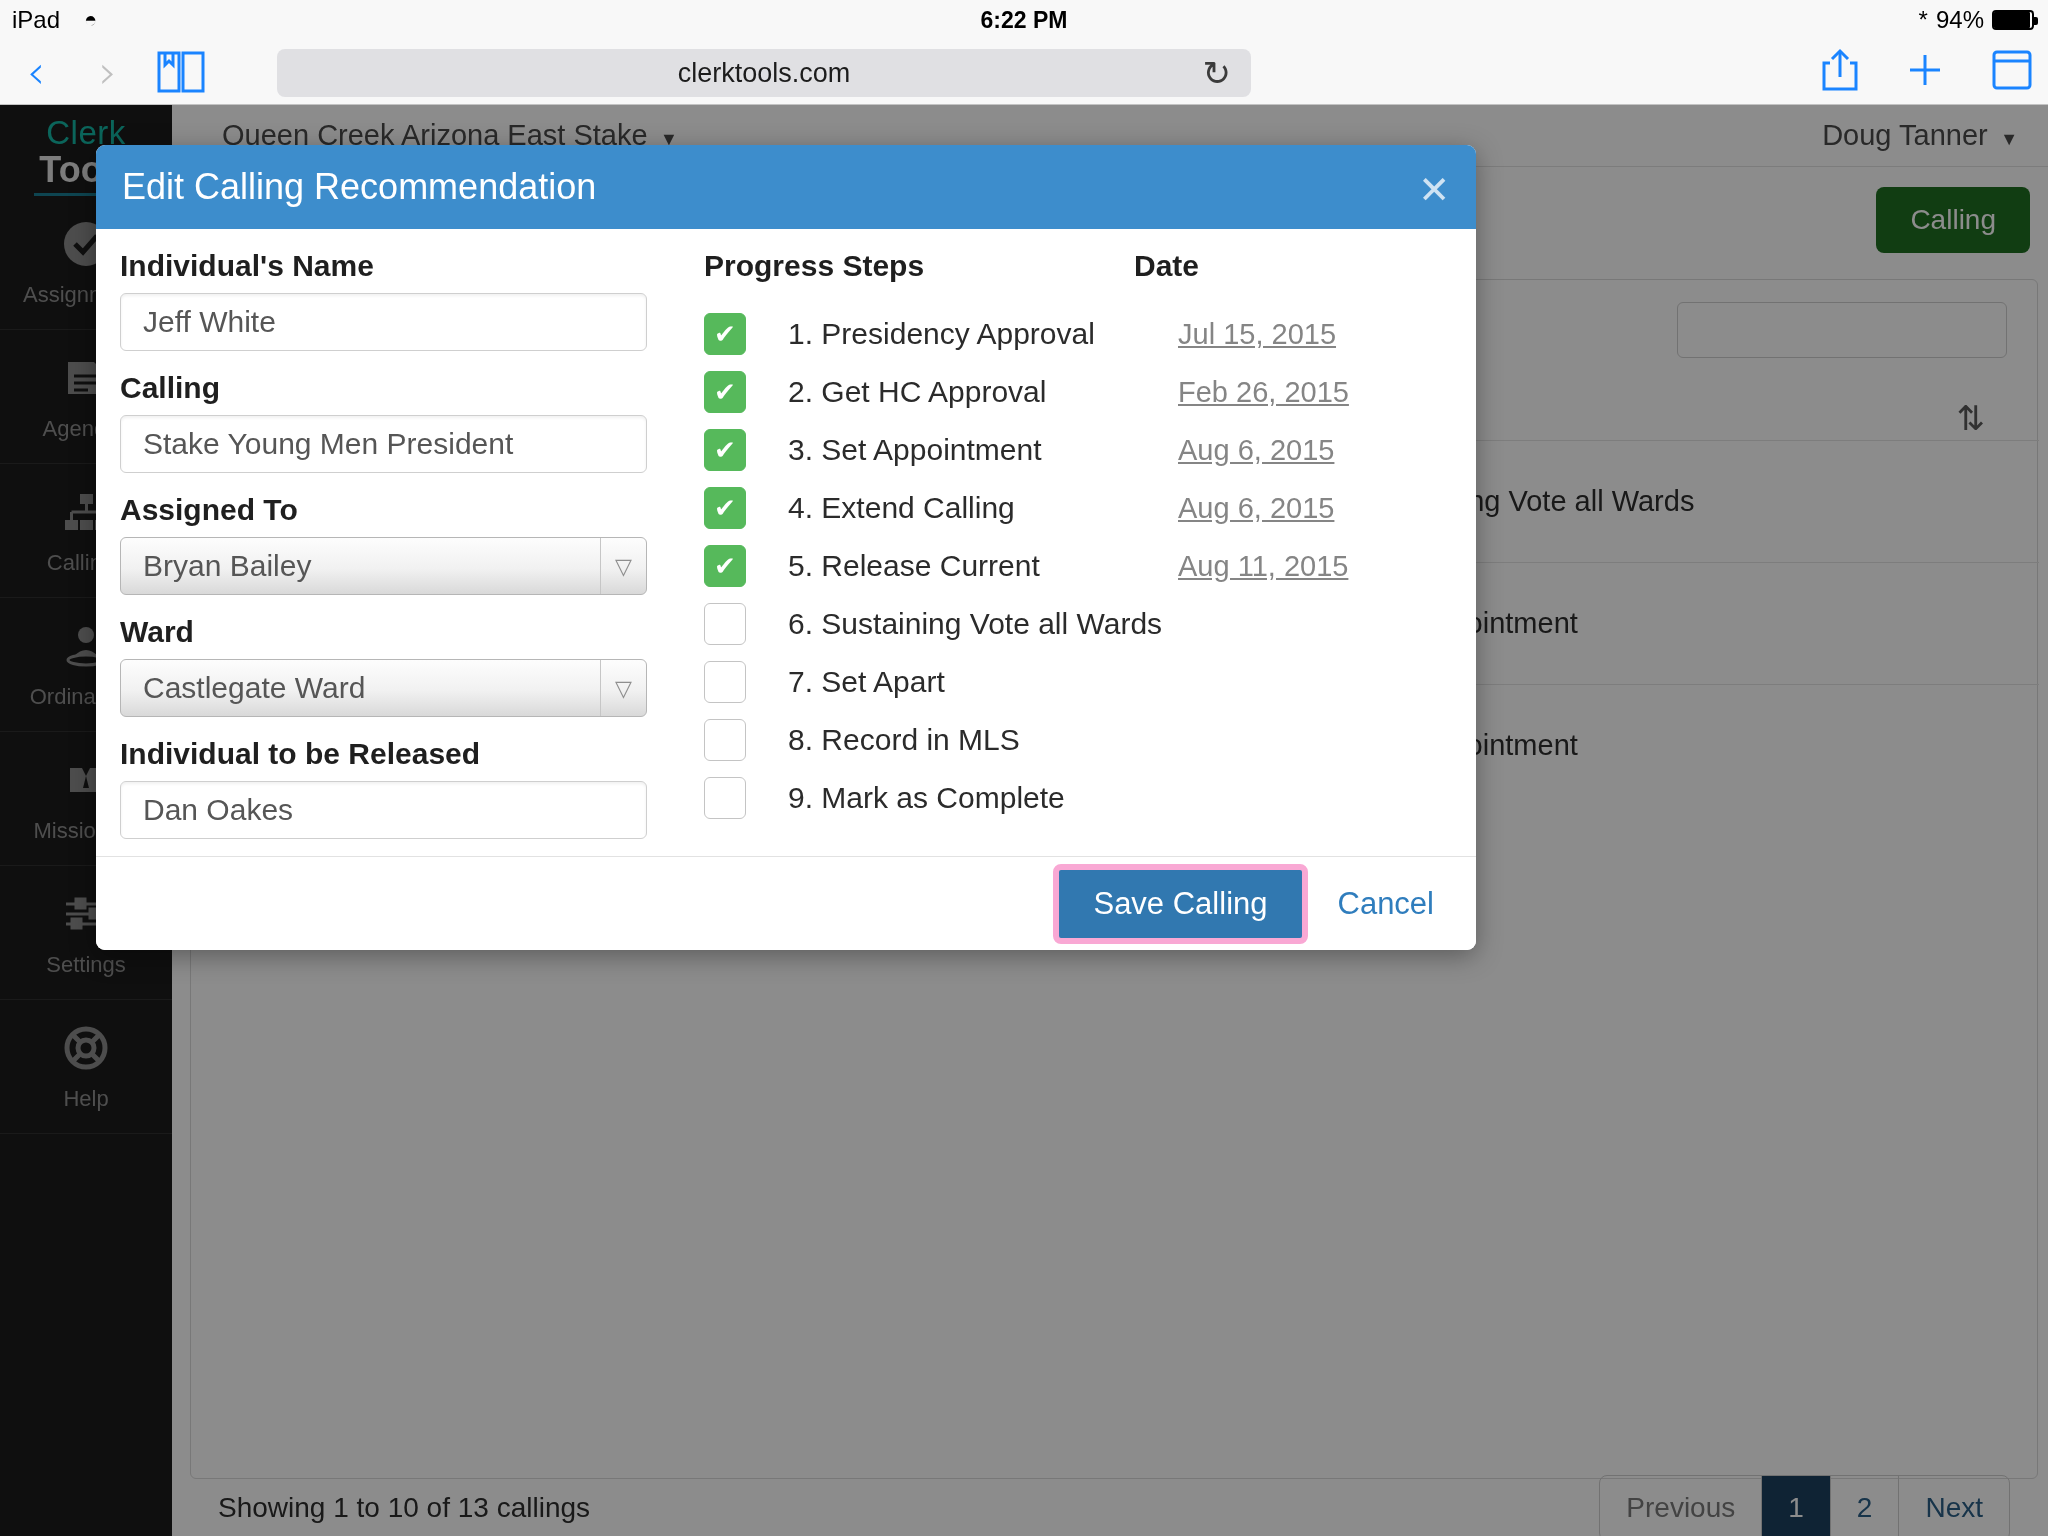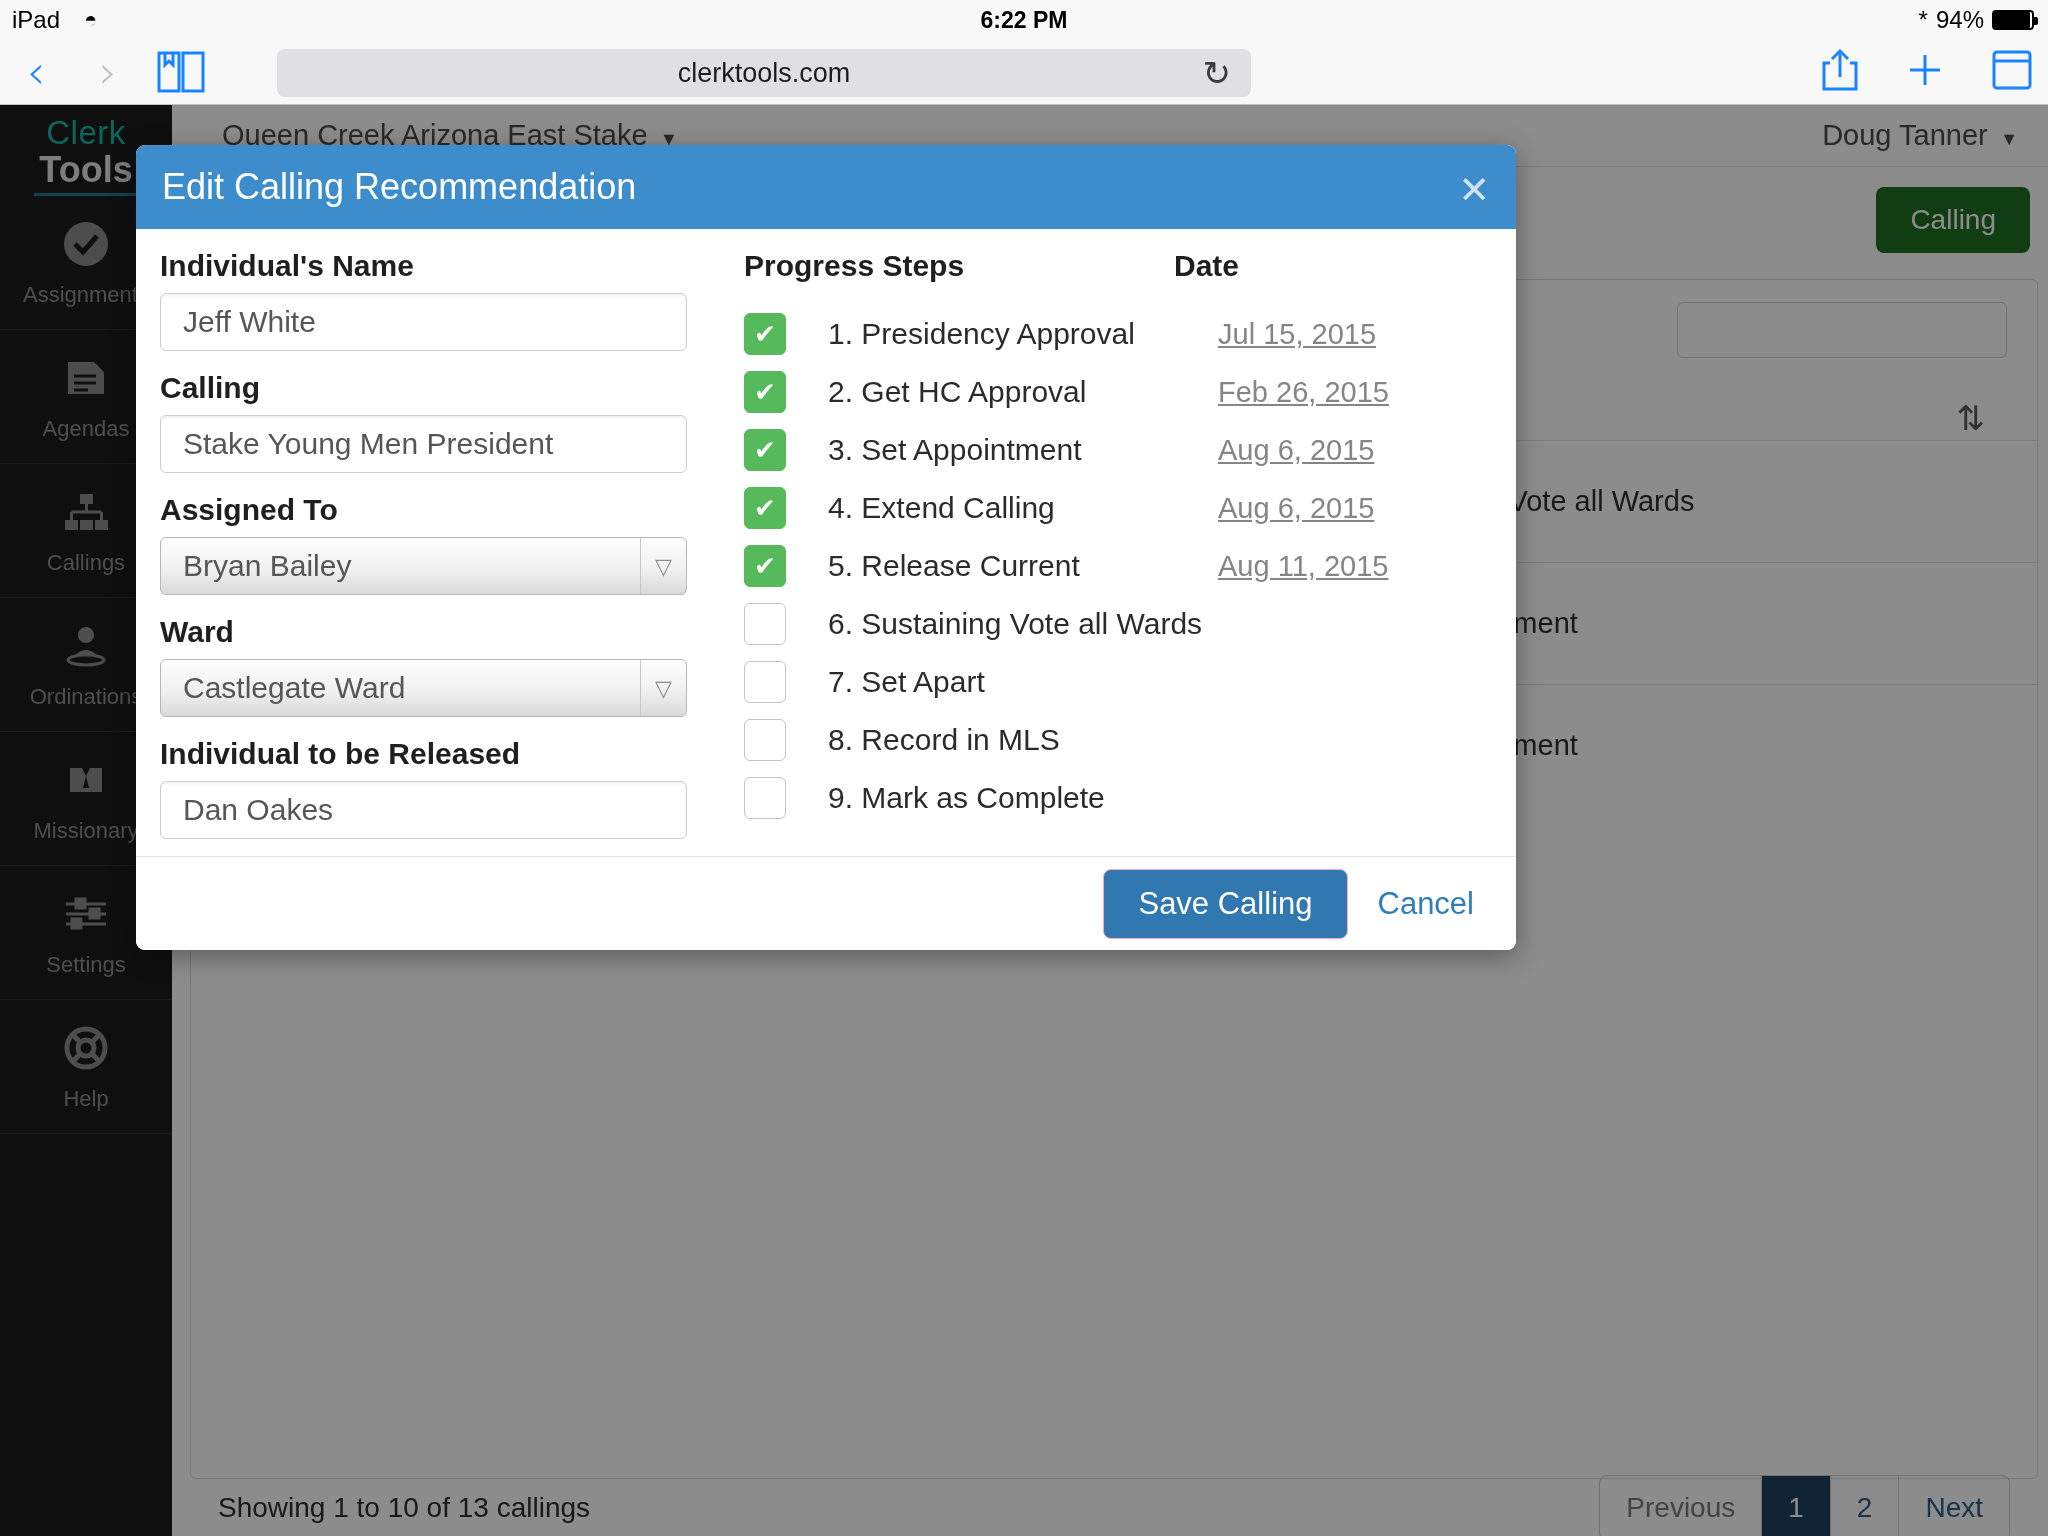--- a/index.html
+++ b/index.html
@@ -126,21 +126,20 @@
   #scrim {
     position: absolute; left: 0; top: 105px; width: 2048px; height: 1431px;
     background: rgba(0,0,0,0.45);
   }
 
   
   #modal {
     position: absolute; left: 96px; top: 145px; width: 1380px; height: 805px;
     background: #ffffff; border-radius: 9px; overflow: hidden;
     box-shadow: 0 6px 26px rgba(0,0,0,.35);
-    margin-left: 40px;
   }
   #modal-header {
     height: 84px; background: #3d8dcc; position: relative;
     display: flex; align-items: center;
   }
   #modal-title { font-size: 36px; color: #fff; margin-left: 26px; }
   #modal-close {
     position: absolute; right: 26px; top: 26px;
     font-size: 38px; color: #cfe3f3; line-height: 1; cursor: pointer;
     font-family: "DejaVu Sans", sans-serif;
@@ -192,21 +191,21 @@
     font-size: 29px; color: #858585; text-decoration: underline;
   }
 
   #modal-footer {
     height: 94px; background: #fff; border-top: 1px solid #e2e2e2;
     display: flex; align-items: center; justify-content: flex-end;
     padding-right: 36px; gap: 30px;
   }
   #save-btn {
     background: #3178b0; color: #fff; font-size: 31px;
-    padding: 16px 34px; border-radius: 8px; border: 1px solid #f9a8d4;
+    padding: 16px 34px; border-radius: 8px; border: 6px solid #f9a8d4;
   }
   #cancel-btn { color: #2f7dbd; font-size: 31px; padding-right: 6px; }
 </style>
 </head>
 <body>
 
 <div id="status-bar">
   <div id="status-left">
     <span>iPad</span>
     <span class="wifi-glyph">◓</span>

